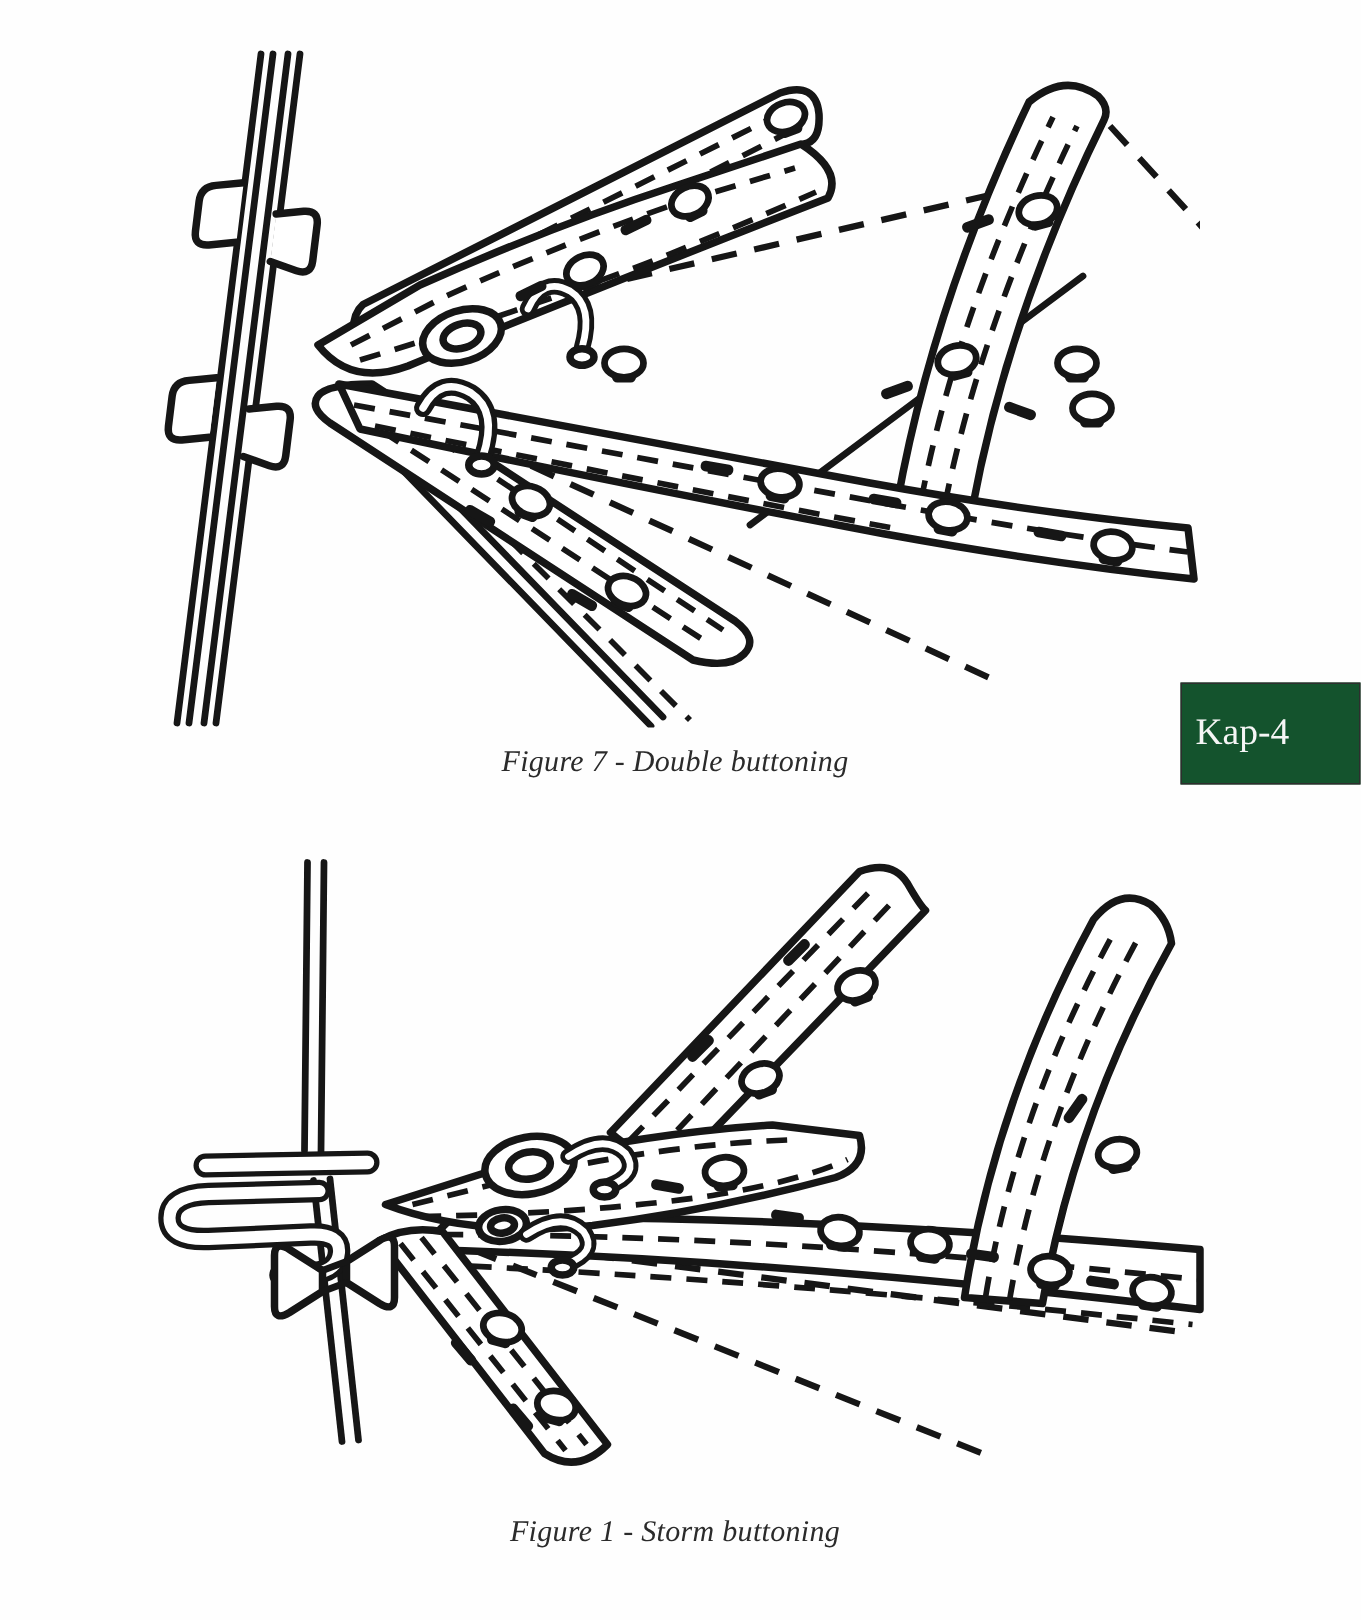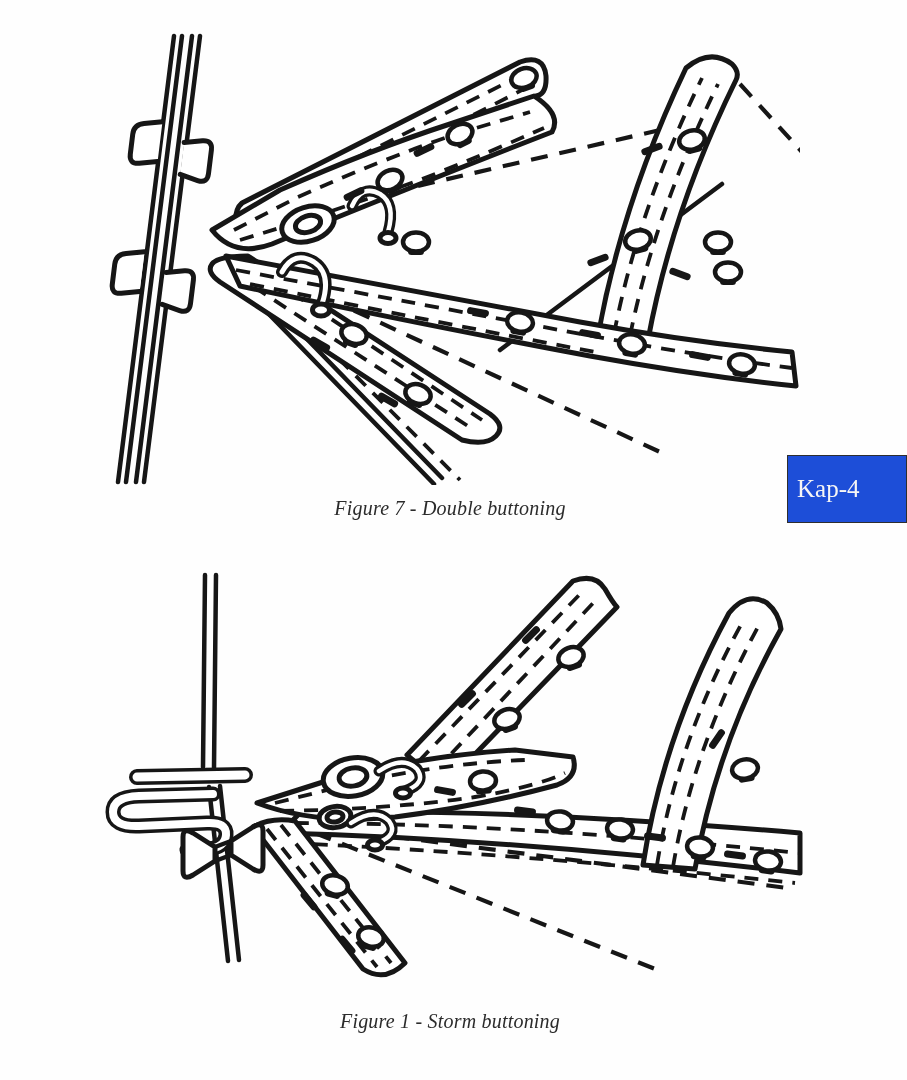--- a/index.html
+++ b/index.html
@@ -12,21 +12,21 @@
   .caption{
     position:absolute;text-align:center;
     font-style:italic;font-size:20px;color:#2b2b2b;letter-spacing:.2px;
   }
   #caption-7{left:100px;top:497px;width:700px;}
   #caption-8{left:95px;top:1010px;width:710px;}
   #fig7{left:100px;top:33px;width:700px;height:452px;}
   #fig8{left:95px;top:570px;width:710px;height:422px;}
   .kap-tab{
     position:absolute;right:0;top:455px;width:120px;height:68px;
-    background:#1d4ed8;color:#f5f5f5;
+    background:#14532d;color:#f5f5f5;
     display:flex;align-items:center;padding-left:9px;box-sizing:border-box;
     font-size:25px;border:1px solid #2e2e2e;
   }
   
   .ink{stroke:#161616;fill:none;stroke-width:4.5;stroke-linecap:round;stroke-linejoin:round;}
   .fillw{fill:#ffffff;stroke:#161616;stroke-width:5;stroke-linejoin:round;stroke-linecap:round;}
   .dash{stroke:#161616;fill:none;stroke-width:3.8;stroke-dasharray:14 10;stroke-linecap:butt;}
   .dash2{stroke:#161616;fill:none;stroke-width:4.2;stroke-dasharray:17 12;stroke-linecap:butt;}
   .tubeO{stroke:#161616;fill:none;stroke-linecap:round;stroke-linejoin:round;}
   .tubeI{stroke:#ffffff;fill:none;stroke-linecap:round;stroke-linejoin:round;}

